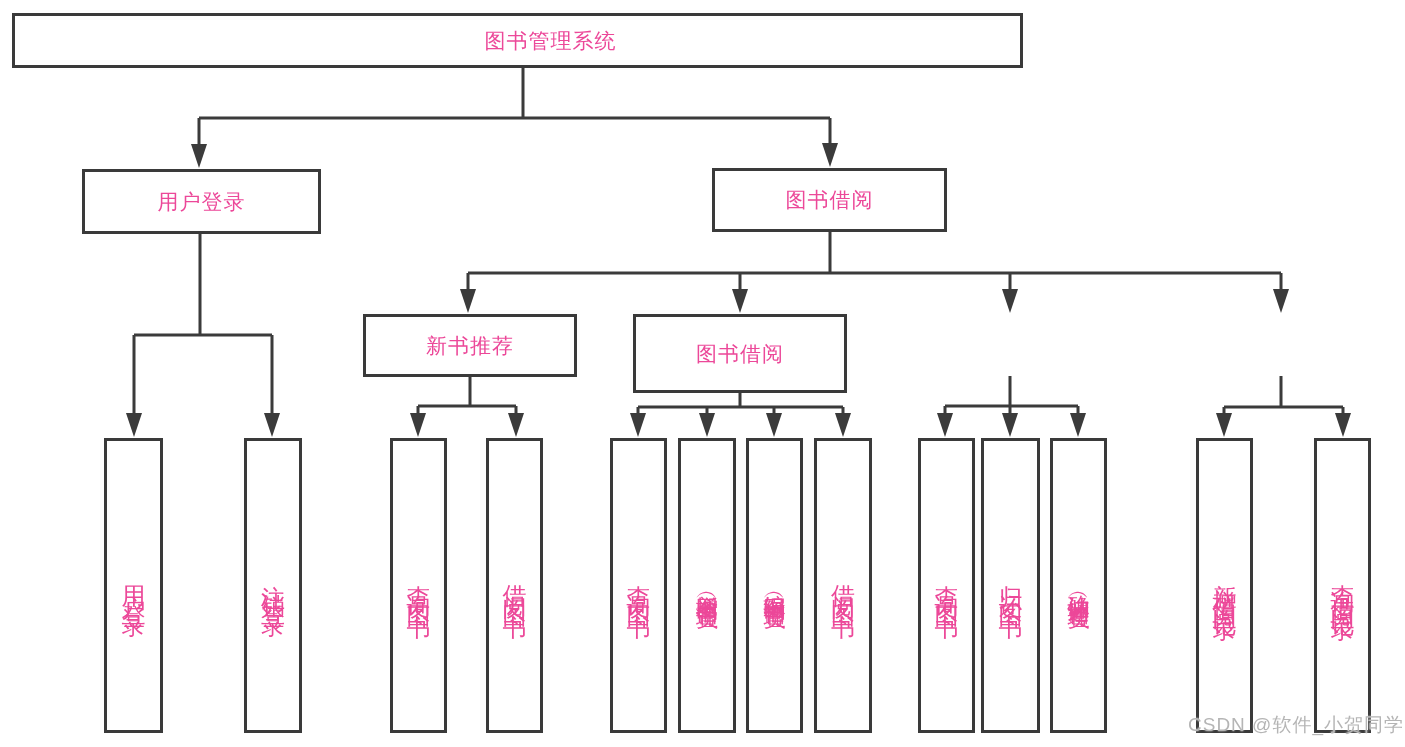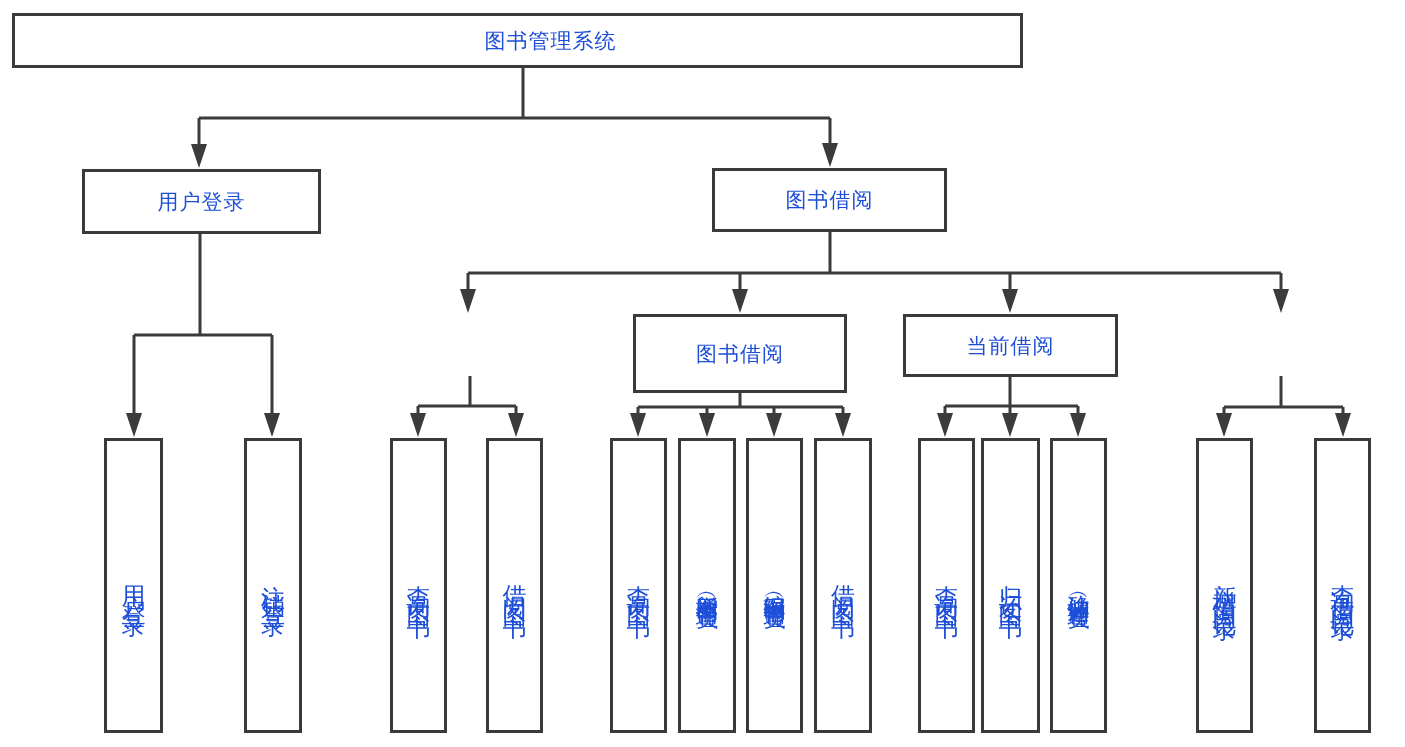--- a/index.html
+++ b/index.html
@@ -9,21 +9,21 @@
     background:#ffffff;
     font-family:"Liberation Sans","DejaVu Sans",sans-serif;
     overflow:hidden;
   }
   .connectors{position:absolute;left:0;top:0;}
   .box{
     position:absolute;
     box-sizing:border-box;
     border:3px solid #3a3a3a;
     background:#ffffff;
-    color:#1d4ed8;
+    color:#ec4899;
     display:flex;
     align-items:center;
     justify-content:center;
   }
   .hbox{font-size:21px;letter-spacing:1px;}
   .root-box{font-size:21px;padding-left:66px;}
   .vbox{
     writing-mode:vertical-rl;
     text-orientation:mixed;
     font-size:24px;
@@ -76,35 +76,36 @@
       <polygon points="1216,413 1232,413 1224,437"></polygon>
       <polygon points="1335,413 1351,413 1343,437"></polygon>
     </g>
   </svg>
 
   <div class="box hbox root-box" style="left:12px;top:13px;width:1011px;height:55px">图书管理系统</div>
 
   <div class="box hbox" style="left:82px;top:169px;width:239px;height:65px">用户登录</div>
   <div class="box hbox" style="left:712px;top:168px;width:235px;height:64px">图书借阅</div>
 
+  <div class="box hbox" style="left:363px;top:314px;width:214px;height:63px">新书推荐</div>
   <div class="box hbox" style="left:633px;top:314px;width:214px;height:79px">图书借阅</div>
-  <div class="box hbox" style="left:903px;top:314px;width:215px;height:63px">当前借阅</div>
 
   <div class="box vbox" style="left:104px;top:438px;width:59px;height:295px">用户登录</div>
   <div class="box vbox" style="left:244px;top:438px;width:58px;height:295px">注销登录</div>
 
   <div class="box vbox" style="left:390px;top:438px;width:57px;height:295px">查询图书</div>
   <div class="box vbox" style="left:486px;top:438px;width:57px;height:295px">借阅图书</div>
 
   <div class="box vbox" style="left:610px;top:438px;width:57px;height:295px">查询图书</div>
   <div class="box vbox v-long" style="left:678px;top:438px;width:58px;height:295px">新增图书（管理员）</div>
   <div class="box vbox v-long" style="left:746px;top:438px;width:57px;height:295px">编辑图书（管理员）</div>
   <div class="box vbox" style="left:814px;top:438px;width:58px;height:295px">借阅图书</div>
 
   <div class="box vbox" style="left:918px;top:438px;width:57px;height:295px">查询图书</div>
   <div class="box vbox" style="left:981px;top:438px;width:59px;height:295px">归还图书</div>
   <div class="box vbox v-long" style="left:1050px;top:438px;width:57px;height:295px">确认归还（管理员）</div>
 
   <div class="box vbox v-med" style="left:1196px;top:438px;width:57px;height:295px;letter-spacing:7px">新增借阅记录</div>
   <div class="box vbox v-med" style="left:1314px;top:438px;width:57px;height:295px;letter-spacing:7px">查询借阅记录</div>
 
+  <div class="watermark">CSDN @软件_小贺同学</div>
 
 </div>
 
 </body></html>

